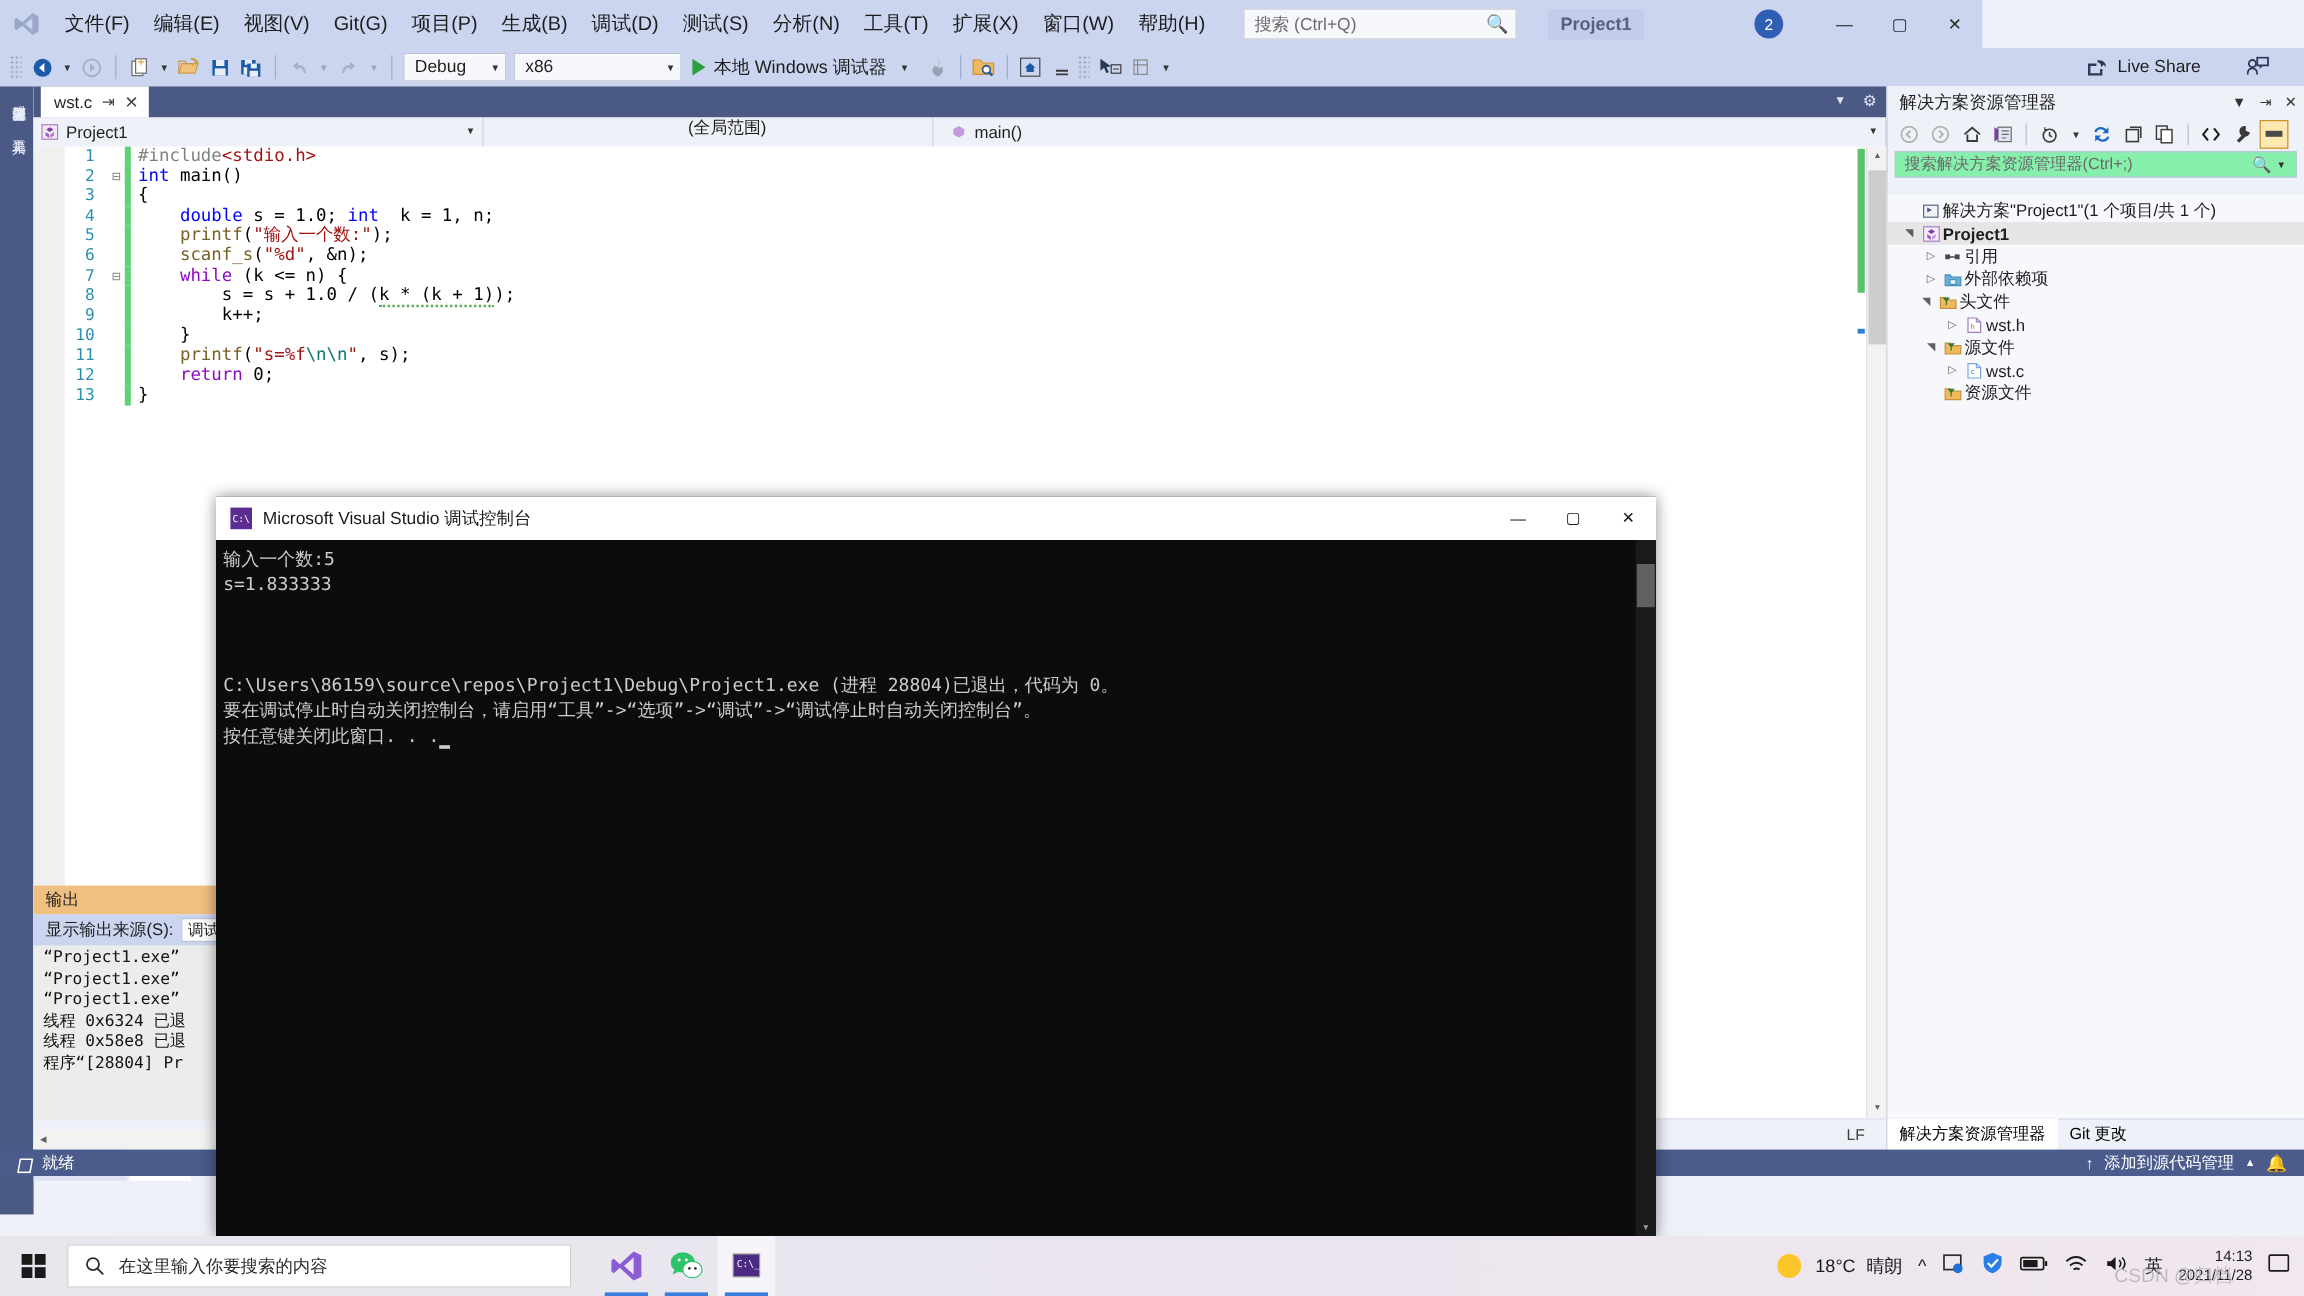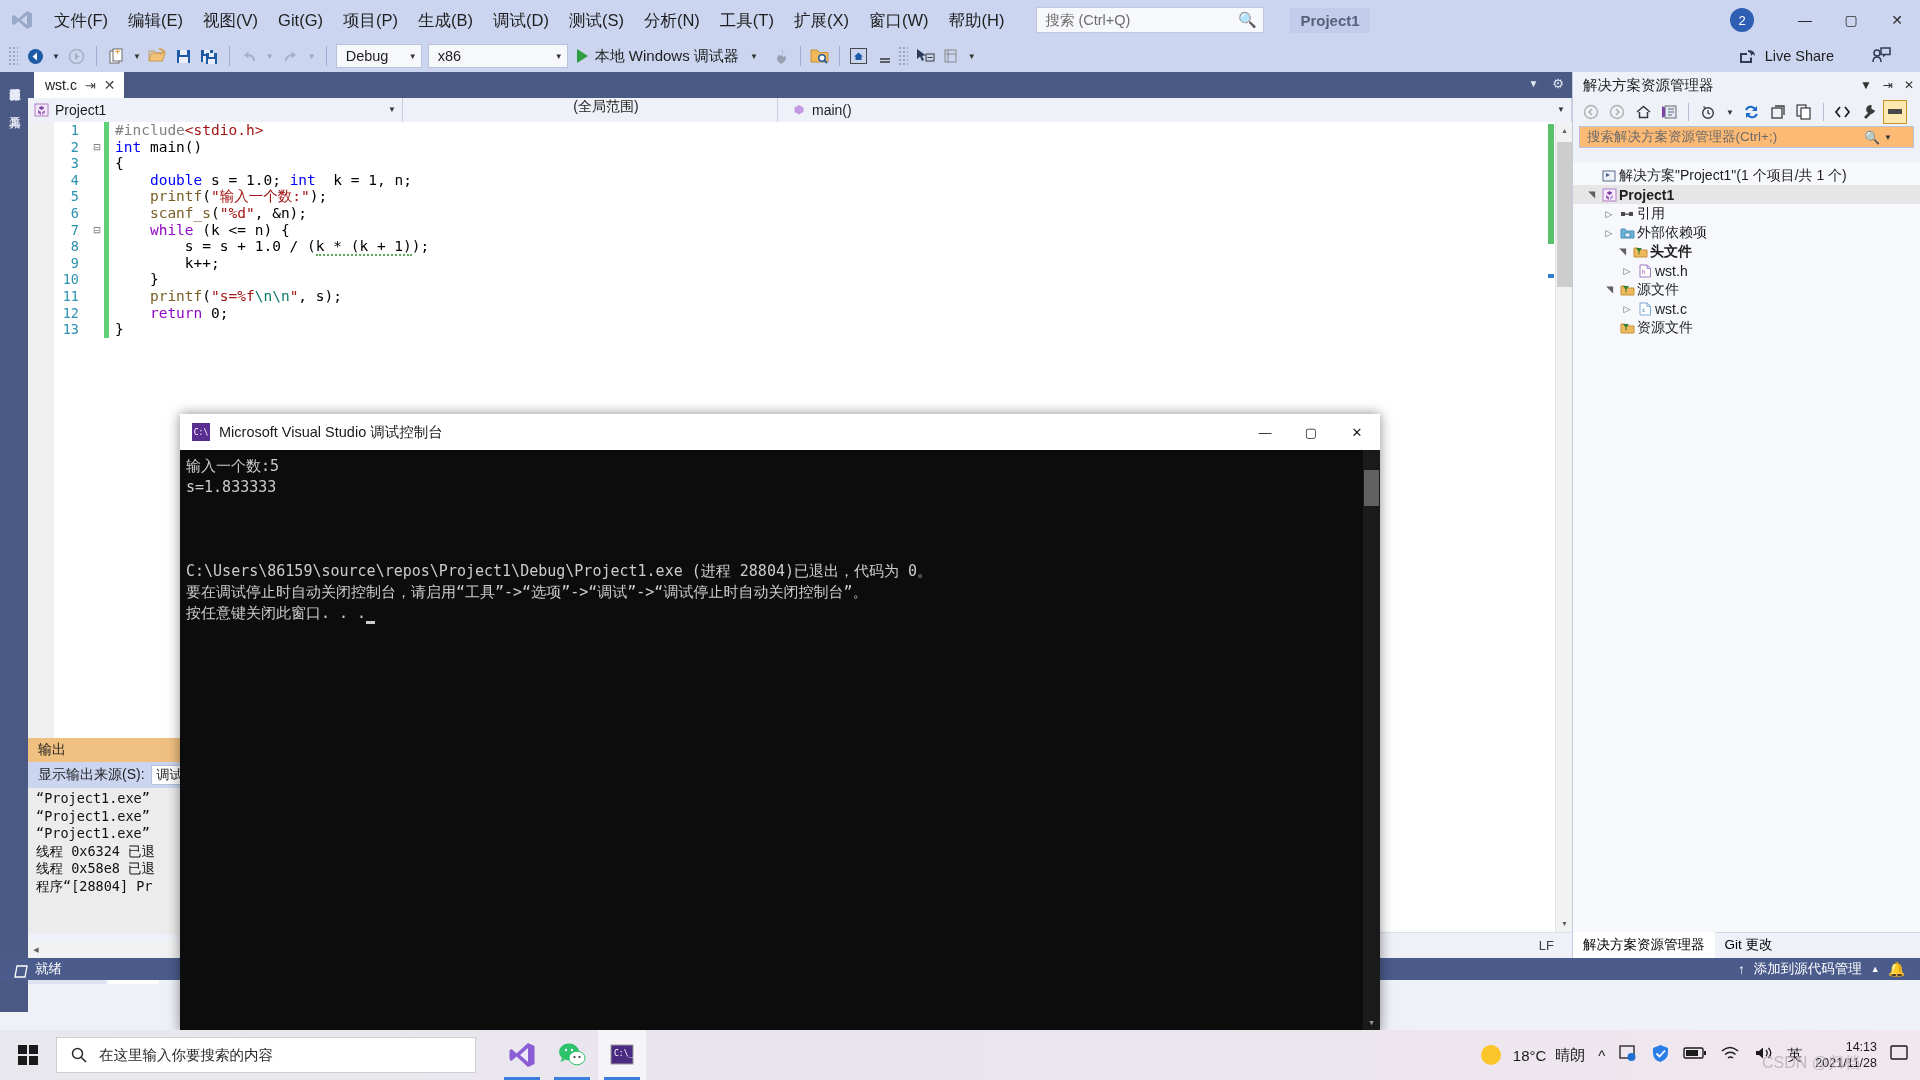--- a/index.html
+++ b/index.html
@@ -12,21 +12,21 @@
   #root { position: relative; width: 1920px; height: 1080px; }
 
   
   .vs-window {
     position: absolute; left: 0; top: 0; width: 1920px; height: 1030px;
     background: #eef1f7;
   }
 
   
   .menubar {
-    position: absolute; left: 0; top: 0; width: 1920px; height: 40px;
+    position: absolute; left: 0; top: 0; width: 1652px; height: 40px;
     background: #cbd5ef;
     display: flex; align-items: center;
   }
   .vs-logo { width: 44px; display: flex; justify-content: center; align-items: center; }
   .vs-logo svg { display: block; }
   .menu-item {
     font-size: 16.5px; color: #1e1e1e; padding: 4px 10px; line-height: 20px;
     white-space: nowrap;
   }
   .search-box {
@@ -172,22 +172,22 @@
   
   .solexp { position: absolute; right: 0; top: 72px; width: 348px; bottom: 72px; background: #eef1f7;
             border-left: 1px solid #c3cbdd; }
   .se-head { height: 26px; display: flex; align-items: center; padding: 0 6px 0 10px; background: #eef1f7; }
   .se-head .t { font-size: 14.5px; color: #1e1e1e; }
   .se-head .acts { margin-left: auto; display: flex; gap: 11px; align-items: center; color: #333; font-size: 12px;}
   .se-tools { height: 28px; display: flex; align-items: center; gap: 2px; padding-left: 6px; }
   .se-tb { width: 24px; height: 24px; display:flex; align-items:center; justify-content:center; }
   .se-tb.sel { background: #ffe9b0; border: 1px solid #c8922a; }
   .se-sep { width: 1px; height: 18px; background: #b4bcd0; margin: 0 5px; }
-  .se-search { margin: 0 6px 0 6px; height: 22px; background: #fdba74; border: 1px solid #b8c2d8;
-               display: flex; align-items: center; padding: 0 17px 0 7px; }
+  .se-search { margin: 0 6px 0 6px; height: 22px; background: #86efac; border: 1px solid #b8c2d8;
+               display: flex; align-items: center; padding: 0 4px 0 7px; }
   .se-search .ph { font-size: 13.5px; color: #6b6b6b; flex: 1; }
   .se-tree { position: absolute; left: 0; right: 0; top: 90px; bottom: 26px; background: #f6f8fc; padding-top: 4px; }
   .tr { display: flex; align-items: center; height: 19px; font-size: 14px; color: #1e1e1e; white-space: nowrap; }
   .tr.sel { background: #e6e6e6; }
   .tw { width: 16px; text-align: center; font-size: 9px; color: #606060; }
   .ticon { width: 20px; display: flex; justify-content: center; align-items: center; }
   .se-bottom-tabs { position: absolute; left: 0; right: 0; bottom: 0; height: 26px; background: #eef1f7;
                     display: flex; align-items: flex-end; border-top: 1px solid #d2d8e6; }
   .se-bt { font-size: 13.5px; padding: 4px 10px; }
   .se-bt.active { background: #ffffff; }
@@ -649,21 +649,21 @@
           <div class="tr" style="padding-left: 28px;">
             <span class="tw">▷</span>
             <span class="ticon">
               <svg width="15" height="14" viewBox="0 0 15 14">
                 <path d="M1 3 L5 3 L6.5 5 L14 5 L14 12 L1 12 Z" fill="#6ab0d8" stroke="#4a90b8"></path>
                 <rect x="5" y="7" width="5" height="4" fill="#eaf6fb" stroke="#4a90b8"></rect>
               </svg>
             </span>
             <span>外部依赖项</span>
           </div>
-          <div class="tr" style="padding-left: 41px; font-weight: bold;">
+          <div class="tr" style="padding-left: 24px;">
             <span class="tw" style="transform: rotate(-90deg); display: inline-block;">◢</span>
             <span class="ticon">
               <svg width="15" height="14" viewBox="0 0 15 14">
                 <path d="M1 3 L5 3 L6.5 5 L14 5 L14 12 L1 12 Z" fill="#f0b95b" stroke="#c7913a"></path>
                 <path d="M3 3 L9 3 L6.5 6.2 L6.5 9 L5.5 9.8 L5.5 6.2 Z" fill="#2e7d32"></path>
               </svg>
             </span>
             <span>头文件</span>
           </div>
           <div class="tr" style="padding-left: 46px;">

